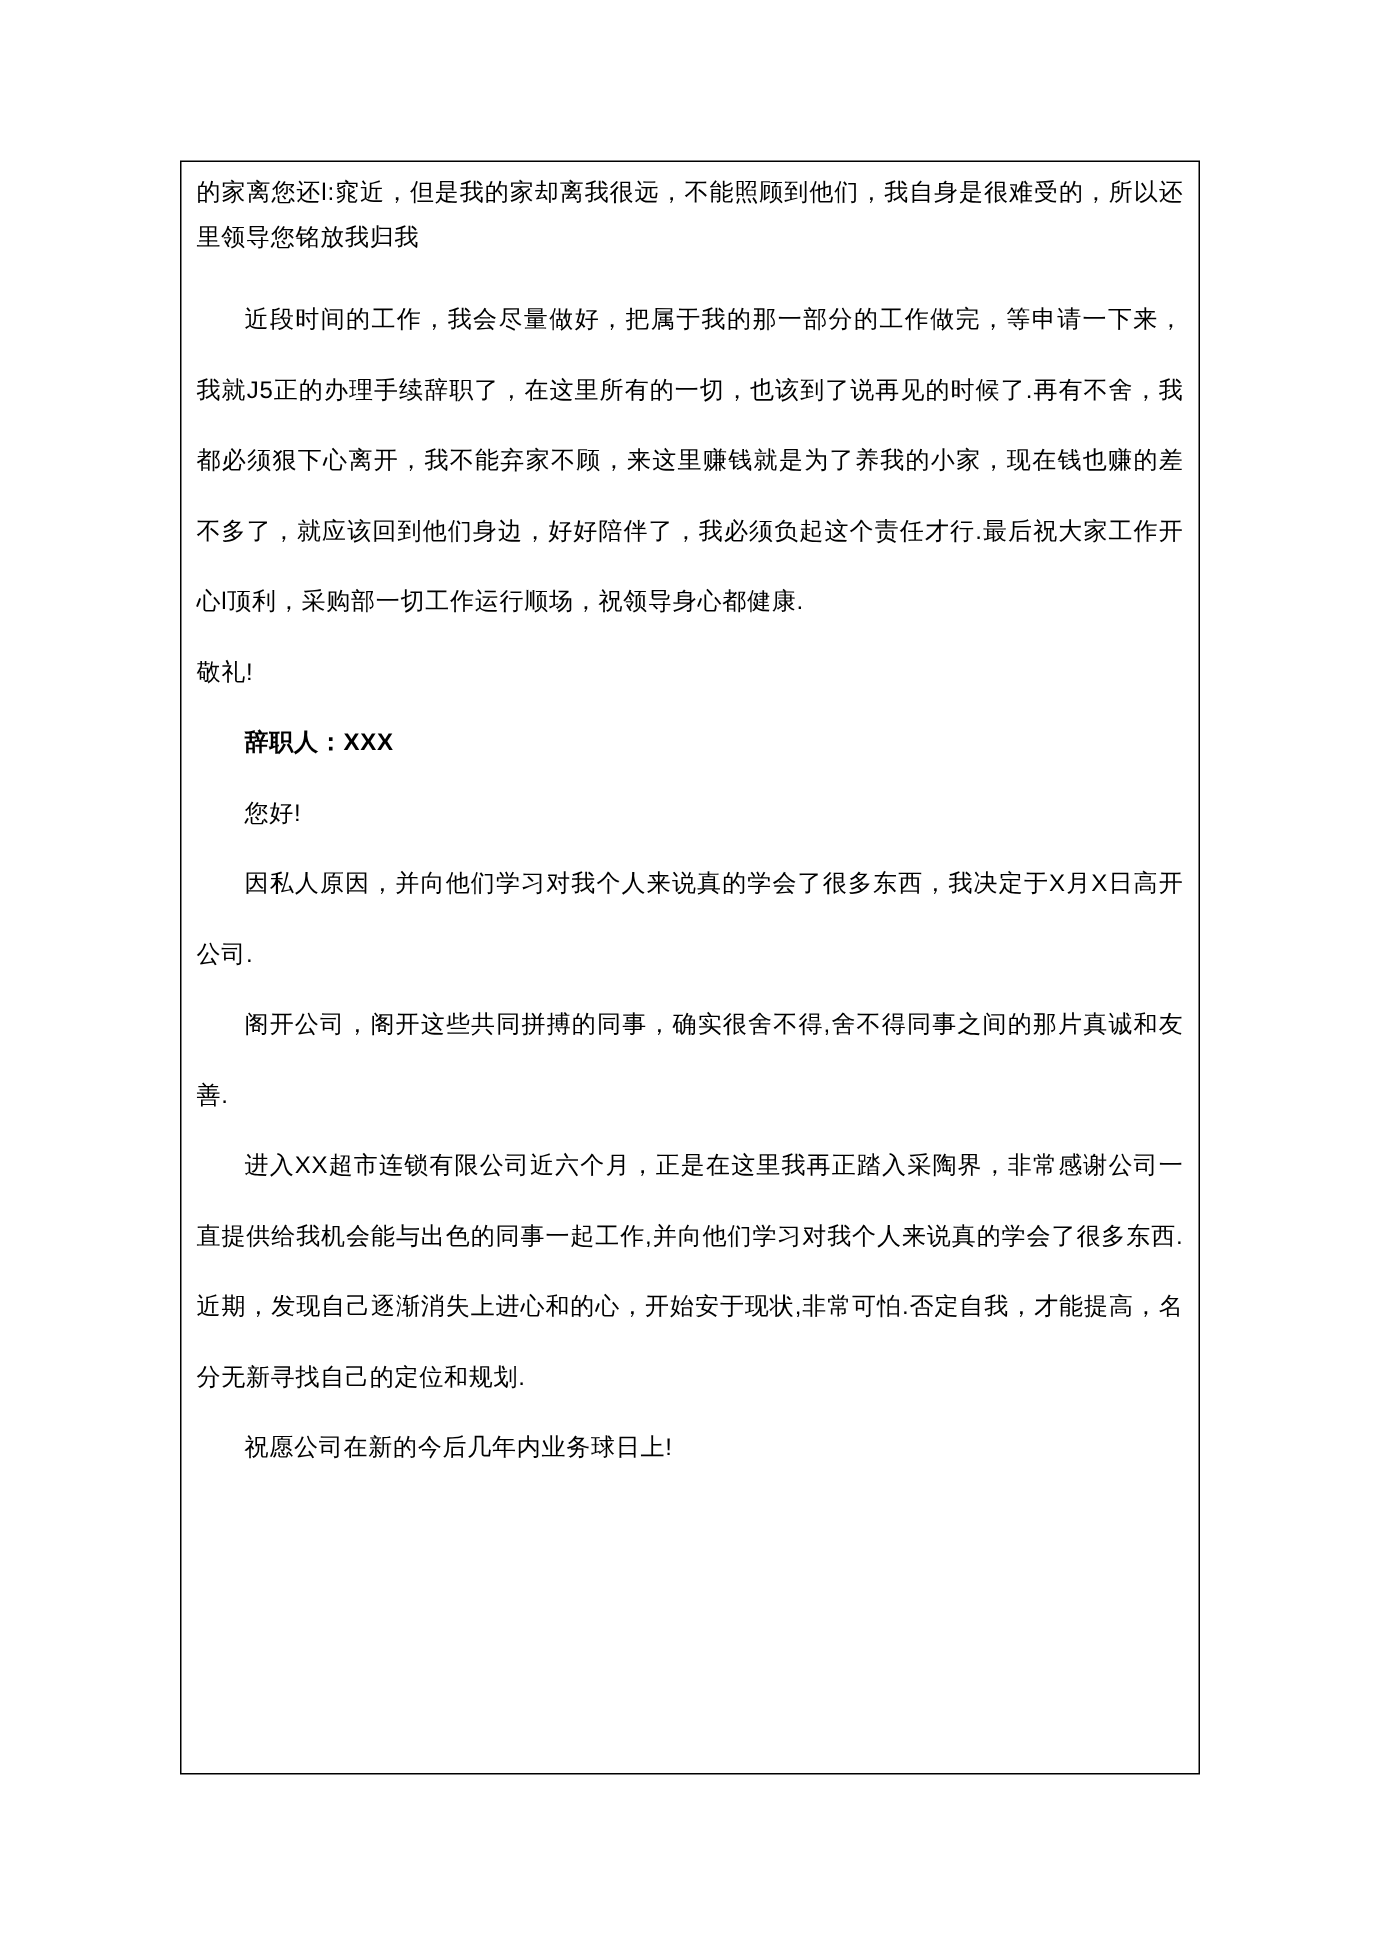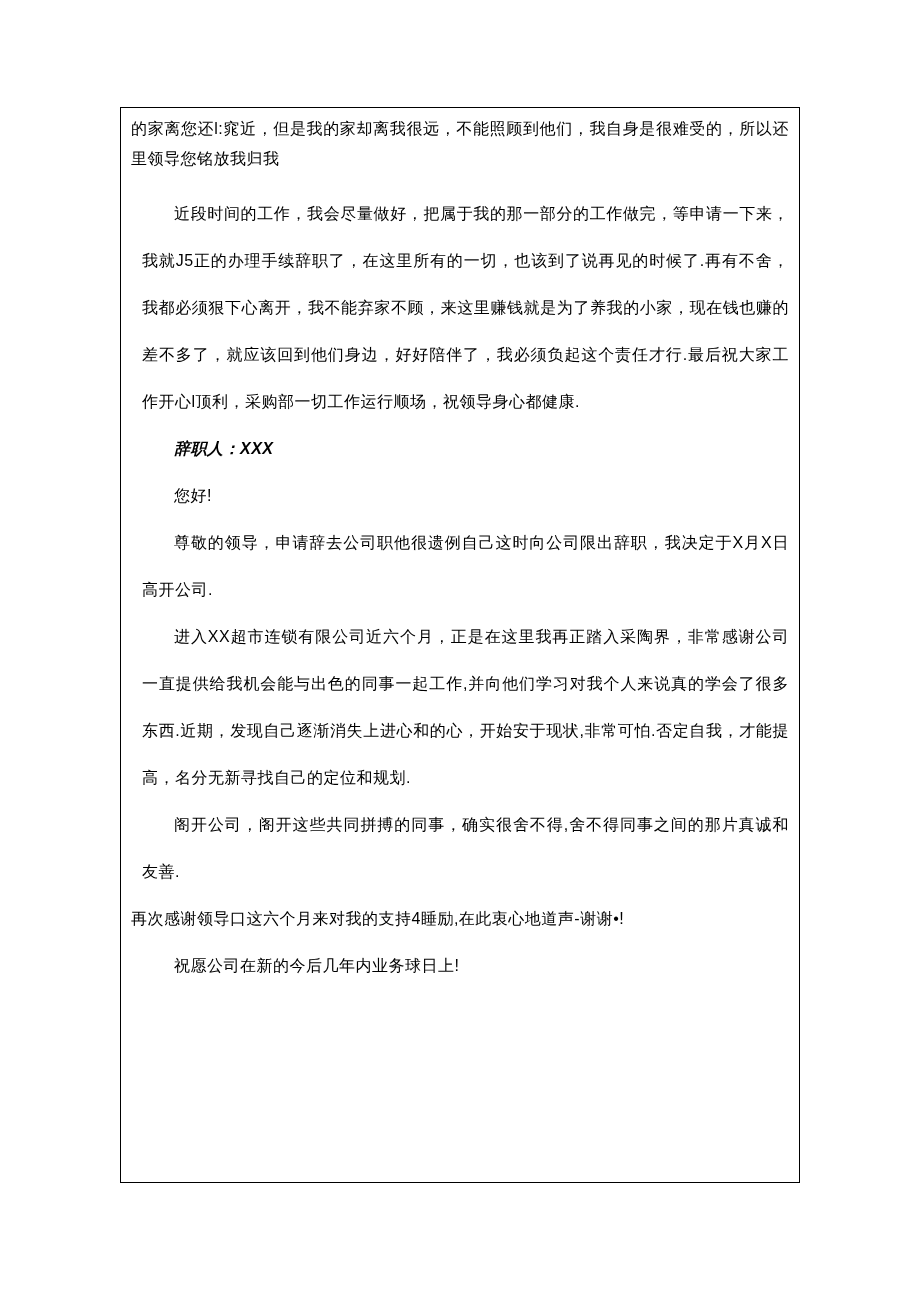--- a/index.html
+++ b/index.html
@@ -39,50 +39,48 @@
     letter-spacing: 0.5px;
     text-align: justify;
     line-height: 47px;
   }
   p.tight {
     line-height: 30px;
     margin-bottom: 16px;
   }
   p.indent {
     text-indent: 2em;
-    margin-left: 11px;
   }
   p.bold {
     font-weight: bold;
-    font-style: italic;
   }
 </style>
 </head>
 <body>
 
 <div class="page">
   <div class="doc-border">
 
     <p class="tight">的家离您还l:窕近，但是我的家却离我很远，不能照顾到他们，我自身是很难受的，所以还里领导您铭放我归我</p>
 
     <p class="indent">近段时间的工作，我会尽量做好，把属于我的那一部分的工作做完，等申请一下来，我就J5正的办理手续辞职了，在这里所有的一切，也该到了说再见的时候了.再有不舍，我都必须狠下心离开，我不能弃家不顾，来这里赚钱就是为了养我的小家，现在钱也赚的差不多了，就应该回到他们身边，好好陪伴了，我必须负起这个责任才行.最后祝大家工作开心l顶利，采购部一切工作运行顺场，祝领导身心都健康.</p>
 
 
+    <p>敬礼!</p>
 
     <p class="indent bold">辞职人：XXX</p>
 
 
 
 
     <p class="indent">您好!</p>
 
-    <p class="indent">尊敬的领导，申请辞去公司职他很遗例自己这时向公司限出辞职，我决定于X月X日高开公司.</p>
+    <p class="indent">因私人原因，并向他们学习对我个人来说真的学会了很多东西，我决定于X月X日高开公司.</p>
+
+    <p class="indent">阁开公司，阁开这些共同拼搏的同事，确实很舍不得,舍不得同事之间的那片真诚和友善.</p>
 
     <p class="indent">进入XX超市连锁有限公司近六个月，正是在这里我再正踏入采陶界，非常感谢公司一直提供给我机会能与出色的同事一起工作,并向他们学习对我个人来说真的学会了很多东西.近期，发现自己逐渐消失上进心和的心，开始安于现状,非常可怕.否定自我，才能提高，名分无新寻找自己的定位和规划.</p>
 
-    <p class="indent">阁开公司，阁开这些共同拼搏的同事，确实很舍不得,舍不得同事之间的那片真诚和友善.</p>
-
-    <p>再次感谢领导口这六个月来对我的支持4睡励,在此衷心地道声-谢谢•!</p>
 
     <p class="indent">祝愿公司在新的今后几年内业务球日上!</p>
 
   </div>
 </div>
 
 </body></html>

